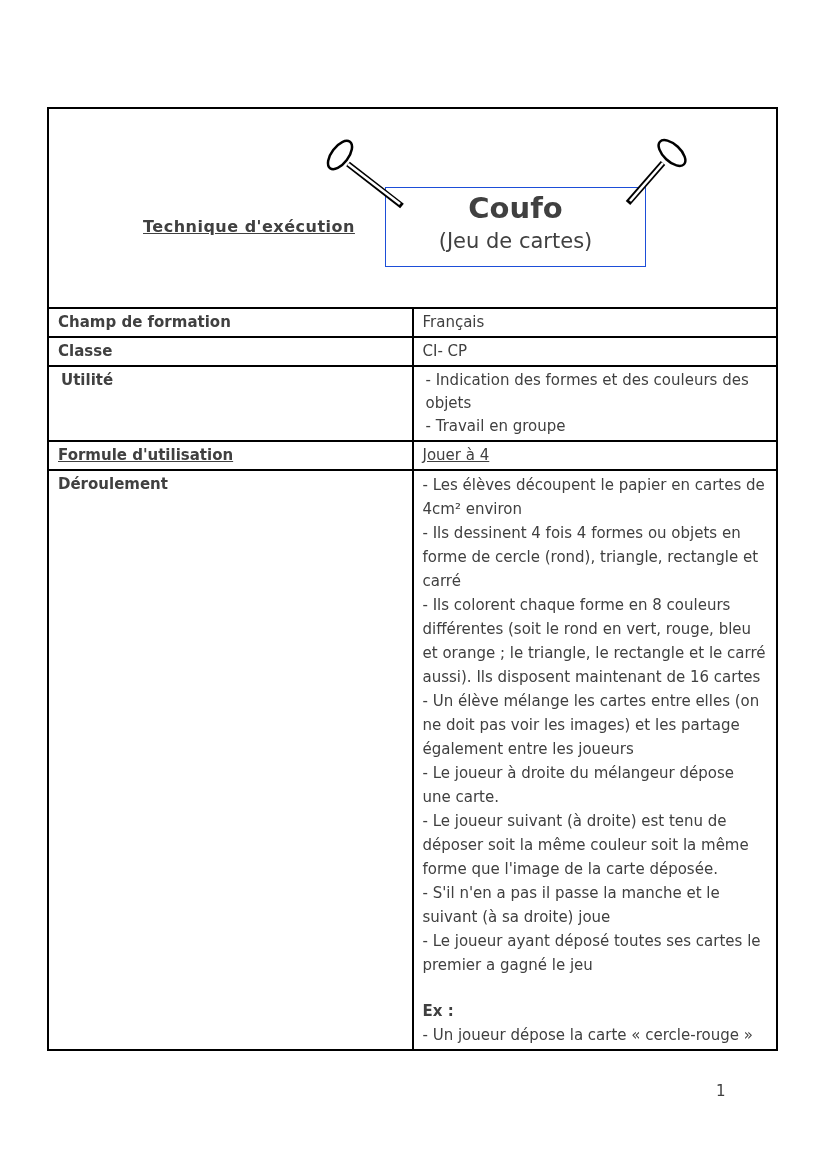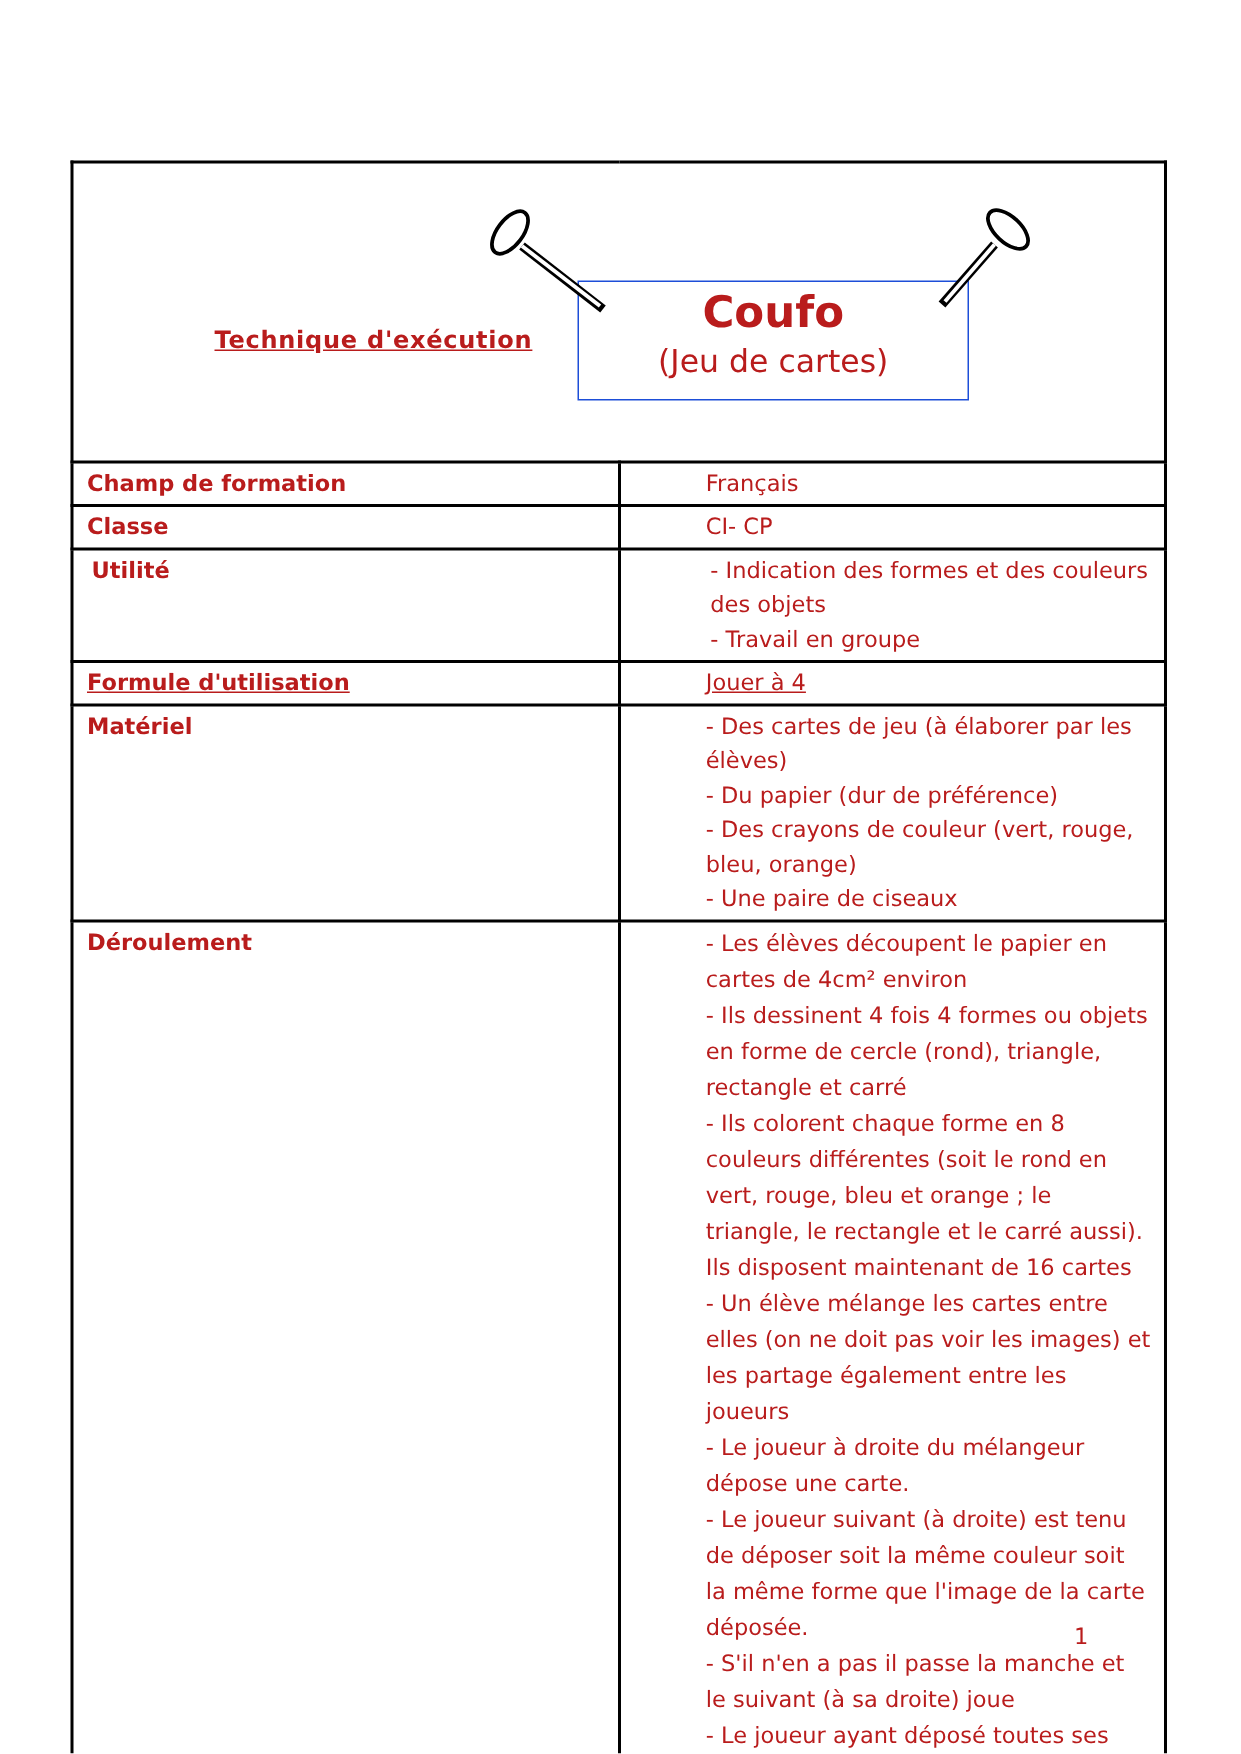--- a/index.html
+++ b/index.html
@@ -6,21 +6,21 @@
     margin: 0;
     padding: 0;
     background: #ffffff;
   }
   .page {
     position: relative;
     width: 827px;
     height: 1169px;
     background: #ffffff;
     font-family: "DejaVu Sans", sans-serif;
-    color: #b91c1c;
+    color: #404040;
     overflow: hidden;
   }
   table.doc-table {
     position: absolute;
     left: 47px;
     top: 107px;
     width: 731px;
     border-collapse: collapse;
     table-layout: fixed;
   }
@@ -82,21 +82,20 @@
     left: 0;
     top: 0;
     width: 727px;
     height: 194px;
     pointer-events: none;
   }
 
   
   .line, .step-line {
     min-height: 23px;
-    margin-left: 48px;
   }
   .steps .step-line {
     line-height: 24px;
     min-height: 24px;
   }
   .ex-label {
     margin-top: 22px;
     font-weight: bold;
     line-height: 24px;
   }
@@ -166,31 +165,20 @@
         </td>
       </tr>
       <tr class="r-formule">
         <td class="label-cell">Formule d'utilisation</td>
         <td class="content-cell">
           <div>
               <div class="line">Jouer à 4</div>
             </div>
         </td>
       </tr>
-      <tr class="r-materiel">
-        <td class="label-cell">Matériel</td>
-        <td class="content-cell">
-          <div>
-              <div class="line">- Des cartes de jeu (à élaborer par les élèves)</div>
-              <div class="line">- Du papier (dur de préférence)</div>
-              <div class="line">- Des crayons de couleur (vert, rouge, bleu, orange)</div>
-              <div class="line">- Une paire de ciseaux</div>
-            </div>
-        </td>
-      </tr>
 
       <tr class="r-deroulement">
         <td class="label-cell">Déroulement</td>
         <td class="content-cell">
           <div class="steps">
               <div class="step-line">- Les élèves découpent le papier en cartes de 4cm² environ</div>
               <div class="step-line">- Ils dessinent 4 fois 4 formes ou objets en forme de cercle (rond), triangle, rectangle et carré</div>
               <div class="step-line">- Ils colorent chaque forme en 8 couleurs différentes (soit le rond en vert, rouge, bleu et orange ; le triangle, le rectangle et le carré aussi). Ils disposent maintenant de 16 cartes</div>
               <div class="step-line">- Un élève mélange les cartes entre elles (on ne doit pas voir les images) et les partage également entre les joueurs</div>
               <div class="step-line">- Le joueur à droite du mélangeur dépose une carte.</div>

